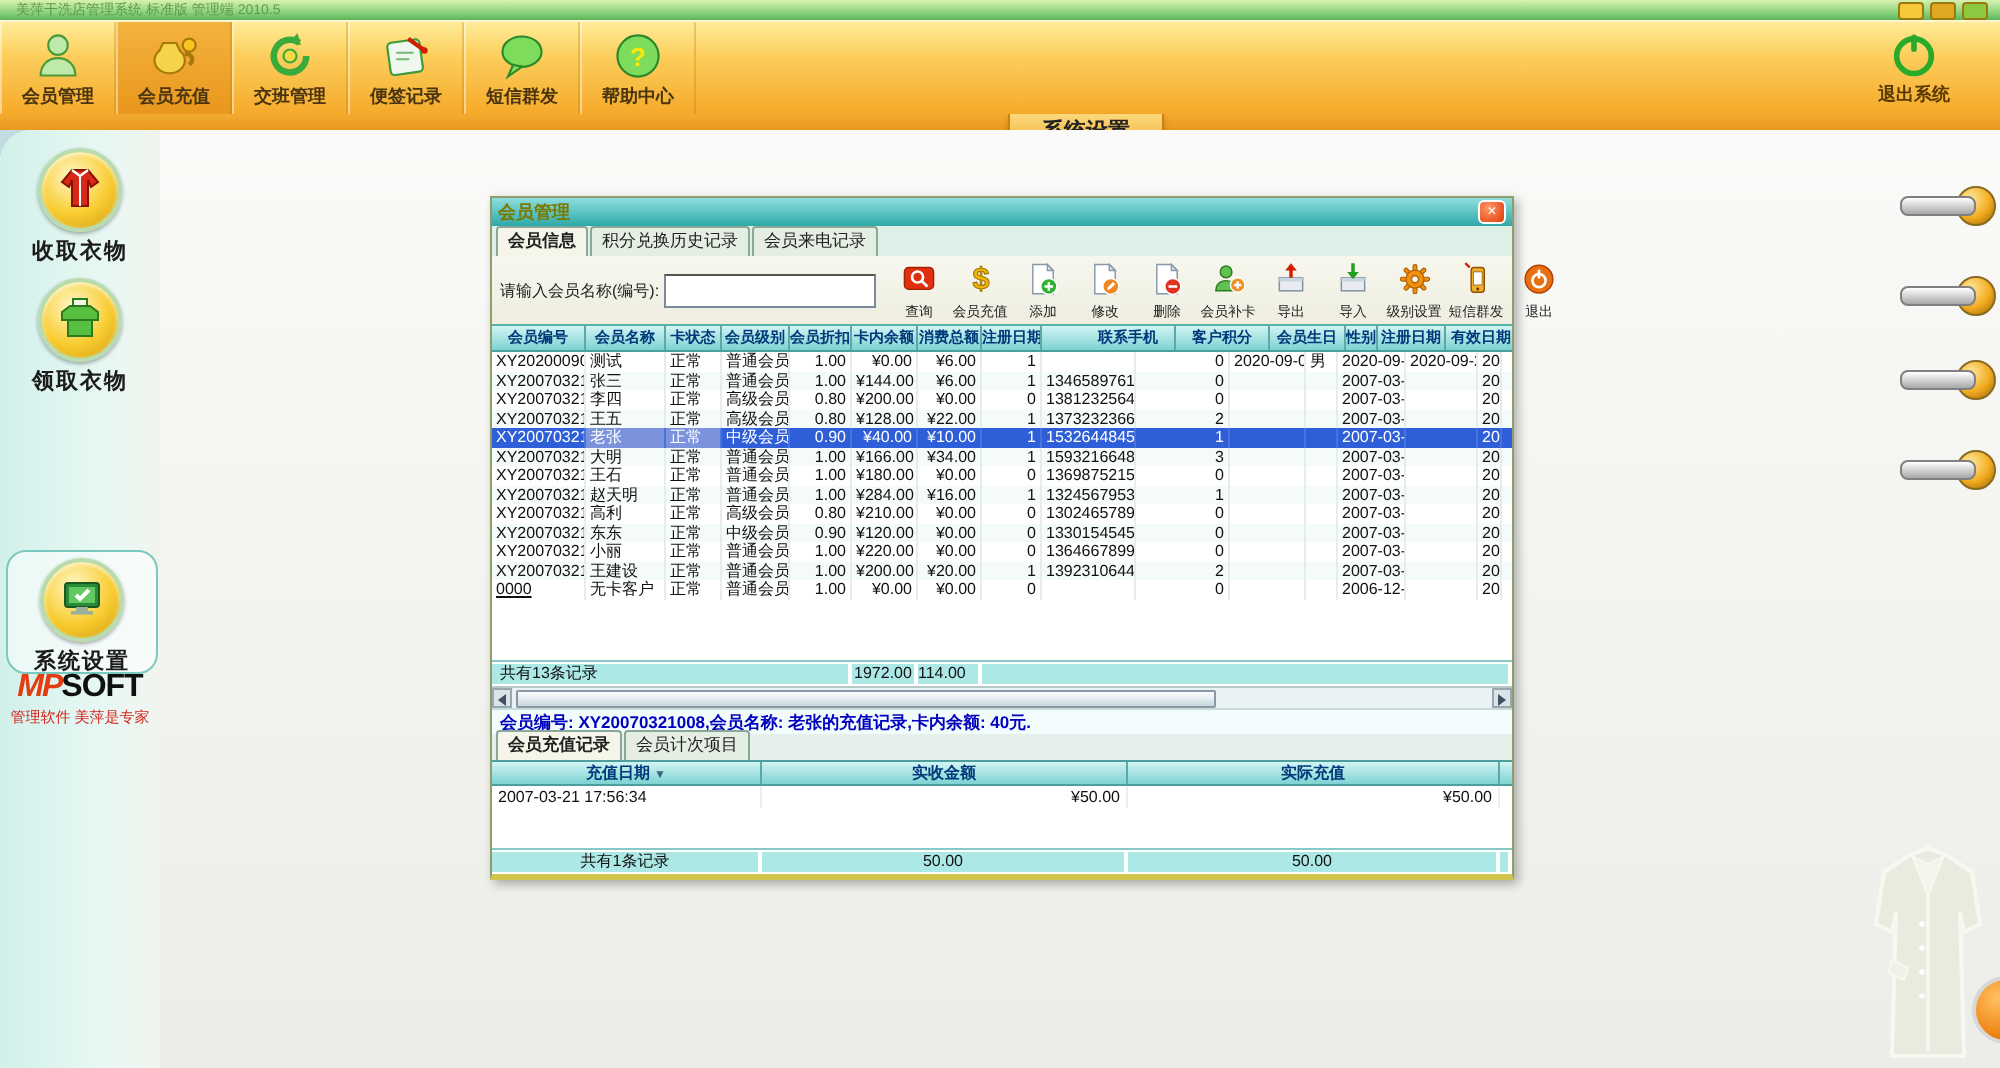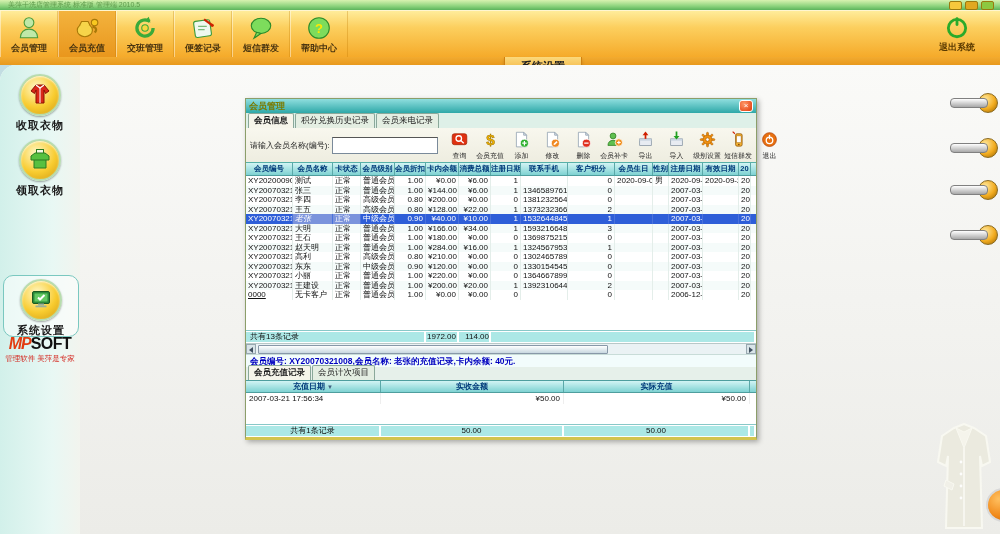--- a/index.html
+++ b/index.html
@@ -379,21 +379,21 @@
   </div>
   <div class="thead">
       <span class="th" style="width: 47px;">会员编号</span>
       <span class="th" style="width: 40px;">会员名称</span>
       <span class="th" style="width: 28px;">卡状态</span>
       <span class="th" style="width: 34px;">会员级别</span>
       <span class="th" style="width: 31px;">会员折扣</span>
       <span class="th" style="width: 33px;">卡内余额</span>
       <span class="th" style="width: 32px;">消费总额</span>
       <span class="th" style="width: 30px;">注册日期</span>
-      <span class="th" style="width: 47px;">联系手机</span>
+      <span class="th" style="width: 47px; margin-left: 20px;">联系手机</span>
       <span class="th" style="width: 47px;">客户积分</span>
       <span class="th" style="width: 38px;">会员生日</span>
       <span class="th" style="width: 16px;">性别</span>
       <span class="th" style="width: 34px;">注册日期</span>
       <span class="th" style="width: 36px;">有效日期</span>
       <span class="th" style="width: 12px;">20</span>
     </div>
   <div class="tbody">
       <div class="trow">
         <span class="tc" style="width: 47px;">XY202000903001</span>
@@ -458,21 +458,21 @@
         <span class="tc" style="width: 47px;">13732323660</span>
         <span class="tc r" style="width: 47px;">2</span>
         <span class="tc" style="width: 38px;"></span>
         <span class="tc" style="width: 16px;"></span>
         <span class="tc" style="width: 34px;">2007-03-21</span>
         <span class="tc" style="width: 36px;"></span>
         <span class="tc" style="width: 12px;">20</span>
       </div>
       <div class="trow sel">
         <span class="tc" style="width: 47px;">XY20070321008</span>
-        <span class="tc" style="width: 40px; font-style: italic;">老张</span>
+        <span class="tc" style="width: 40px;">老张</span>
         <span class="tc" style="width: 28px;">正常</span>
         <span class="tc" style="width: 34px;">中级会员</span>
         <span class="tc r" style="width: 31px;">0.90</span>
         <span class="tc r" style="width: 33px;">¥40.00</span>
         <span class="tc r" style="width: 32px;">¥10.00</span>
         <span class="tc r" style="width: 30px;">1</span>
         <span class="tc" style="width: 47px;">15326448456</span>
         <span class="tc r" style="width: 47px;">1</span>
         <span class="tc" style="width: 38px;"></span>
         <span class="tc" style="width: 16px;"></span>
@@ -614,21 +614,21 @@
         <span class="tc" style="width: 16px;"></span>
         <span class="tc" style="width: 34px;">2006-12-13</span>
         <span class="tc" style="width: 36px;"></span>
         <span class="tc" style="width: 12px;">20</span>
       </div>
     </div>
   <div class="tgap"></div>
   <div class="sumrow">
     <span class="sumcell" style="width:180px;padding-left:4px">共有13条记录</span>
     <span class="sumcell" style="width:33px;text-align:center">1972.00</span>
-    <span class="sumcell" style="width:32px;text-align:right">114.00</span>
+    <span class="sumcell" style="width:32px;text-align:left">114.00</span>
     <span class="sumcell" style="flex:1"></span>
   </div>
   <div class="hscroll">
     <span class="harr l"></span>
     <span class="htrack">
         <span class="hthumb"></span>
       </span>
     <span class="harr r"></span>
   </div>
   <div class="inforow">会员编号: XY20070321008,会员名称: 老张的充值记录,卡内余额: 40元.</div>

